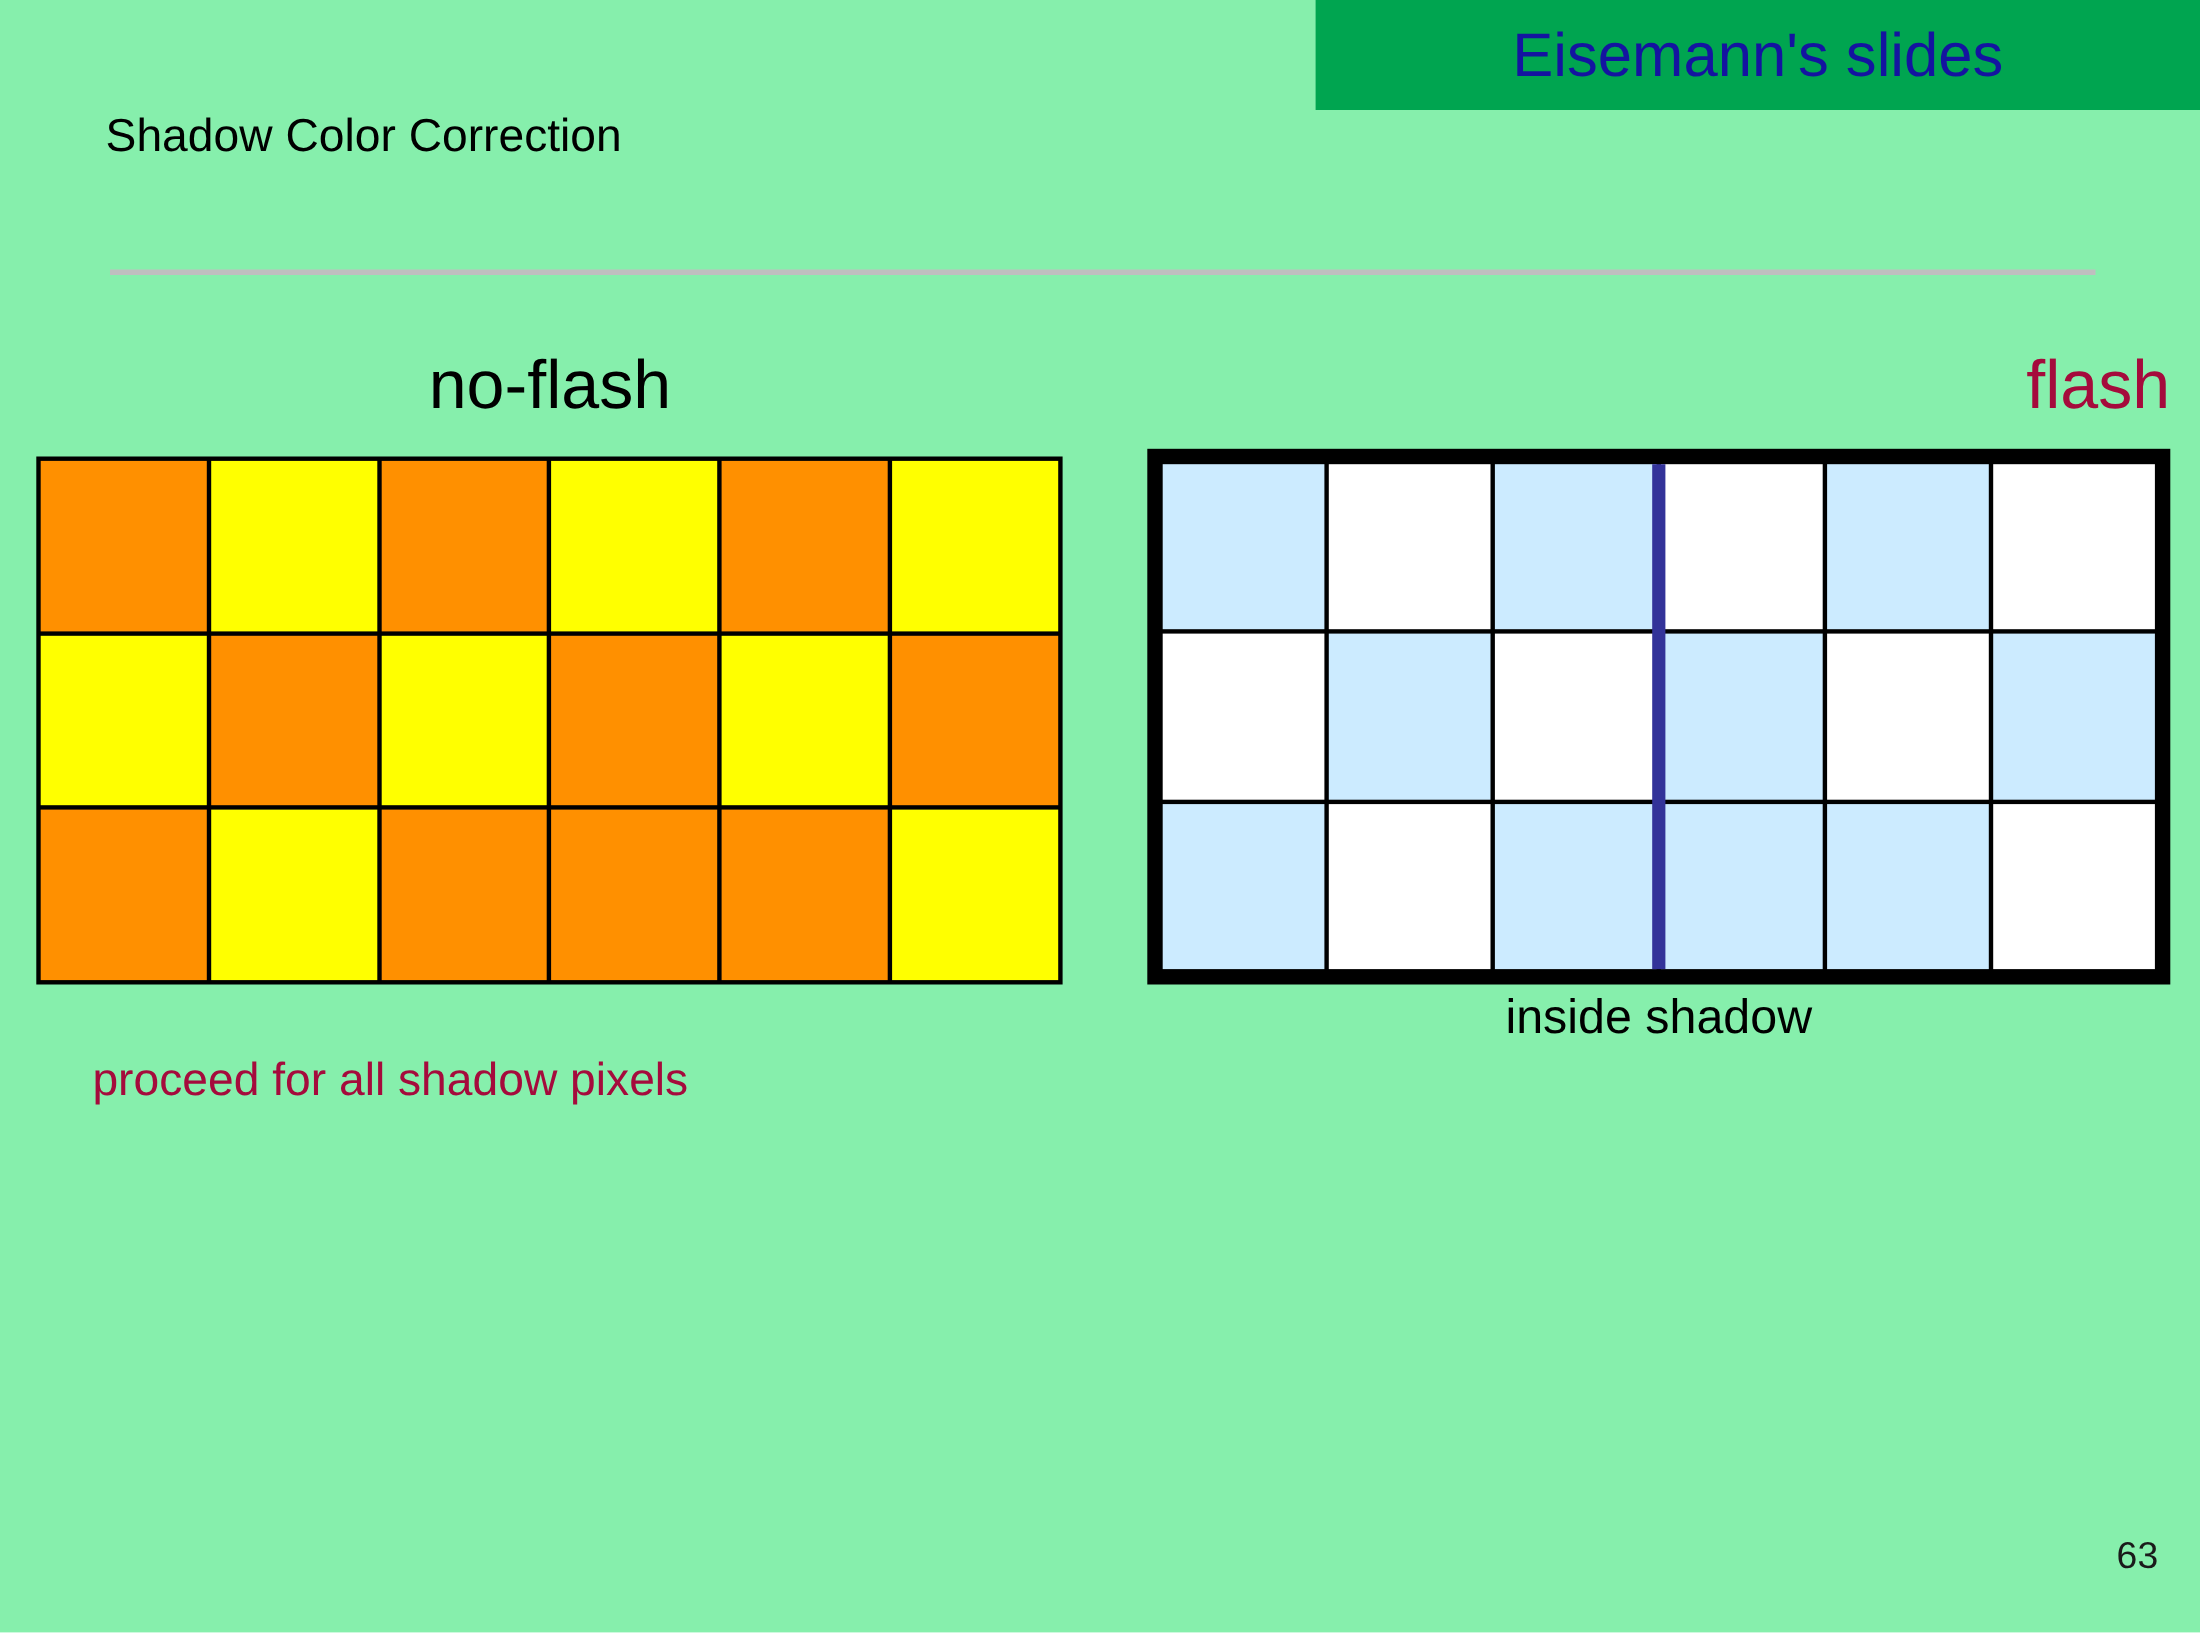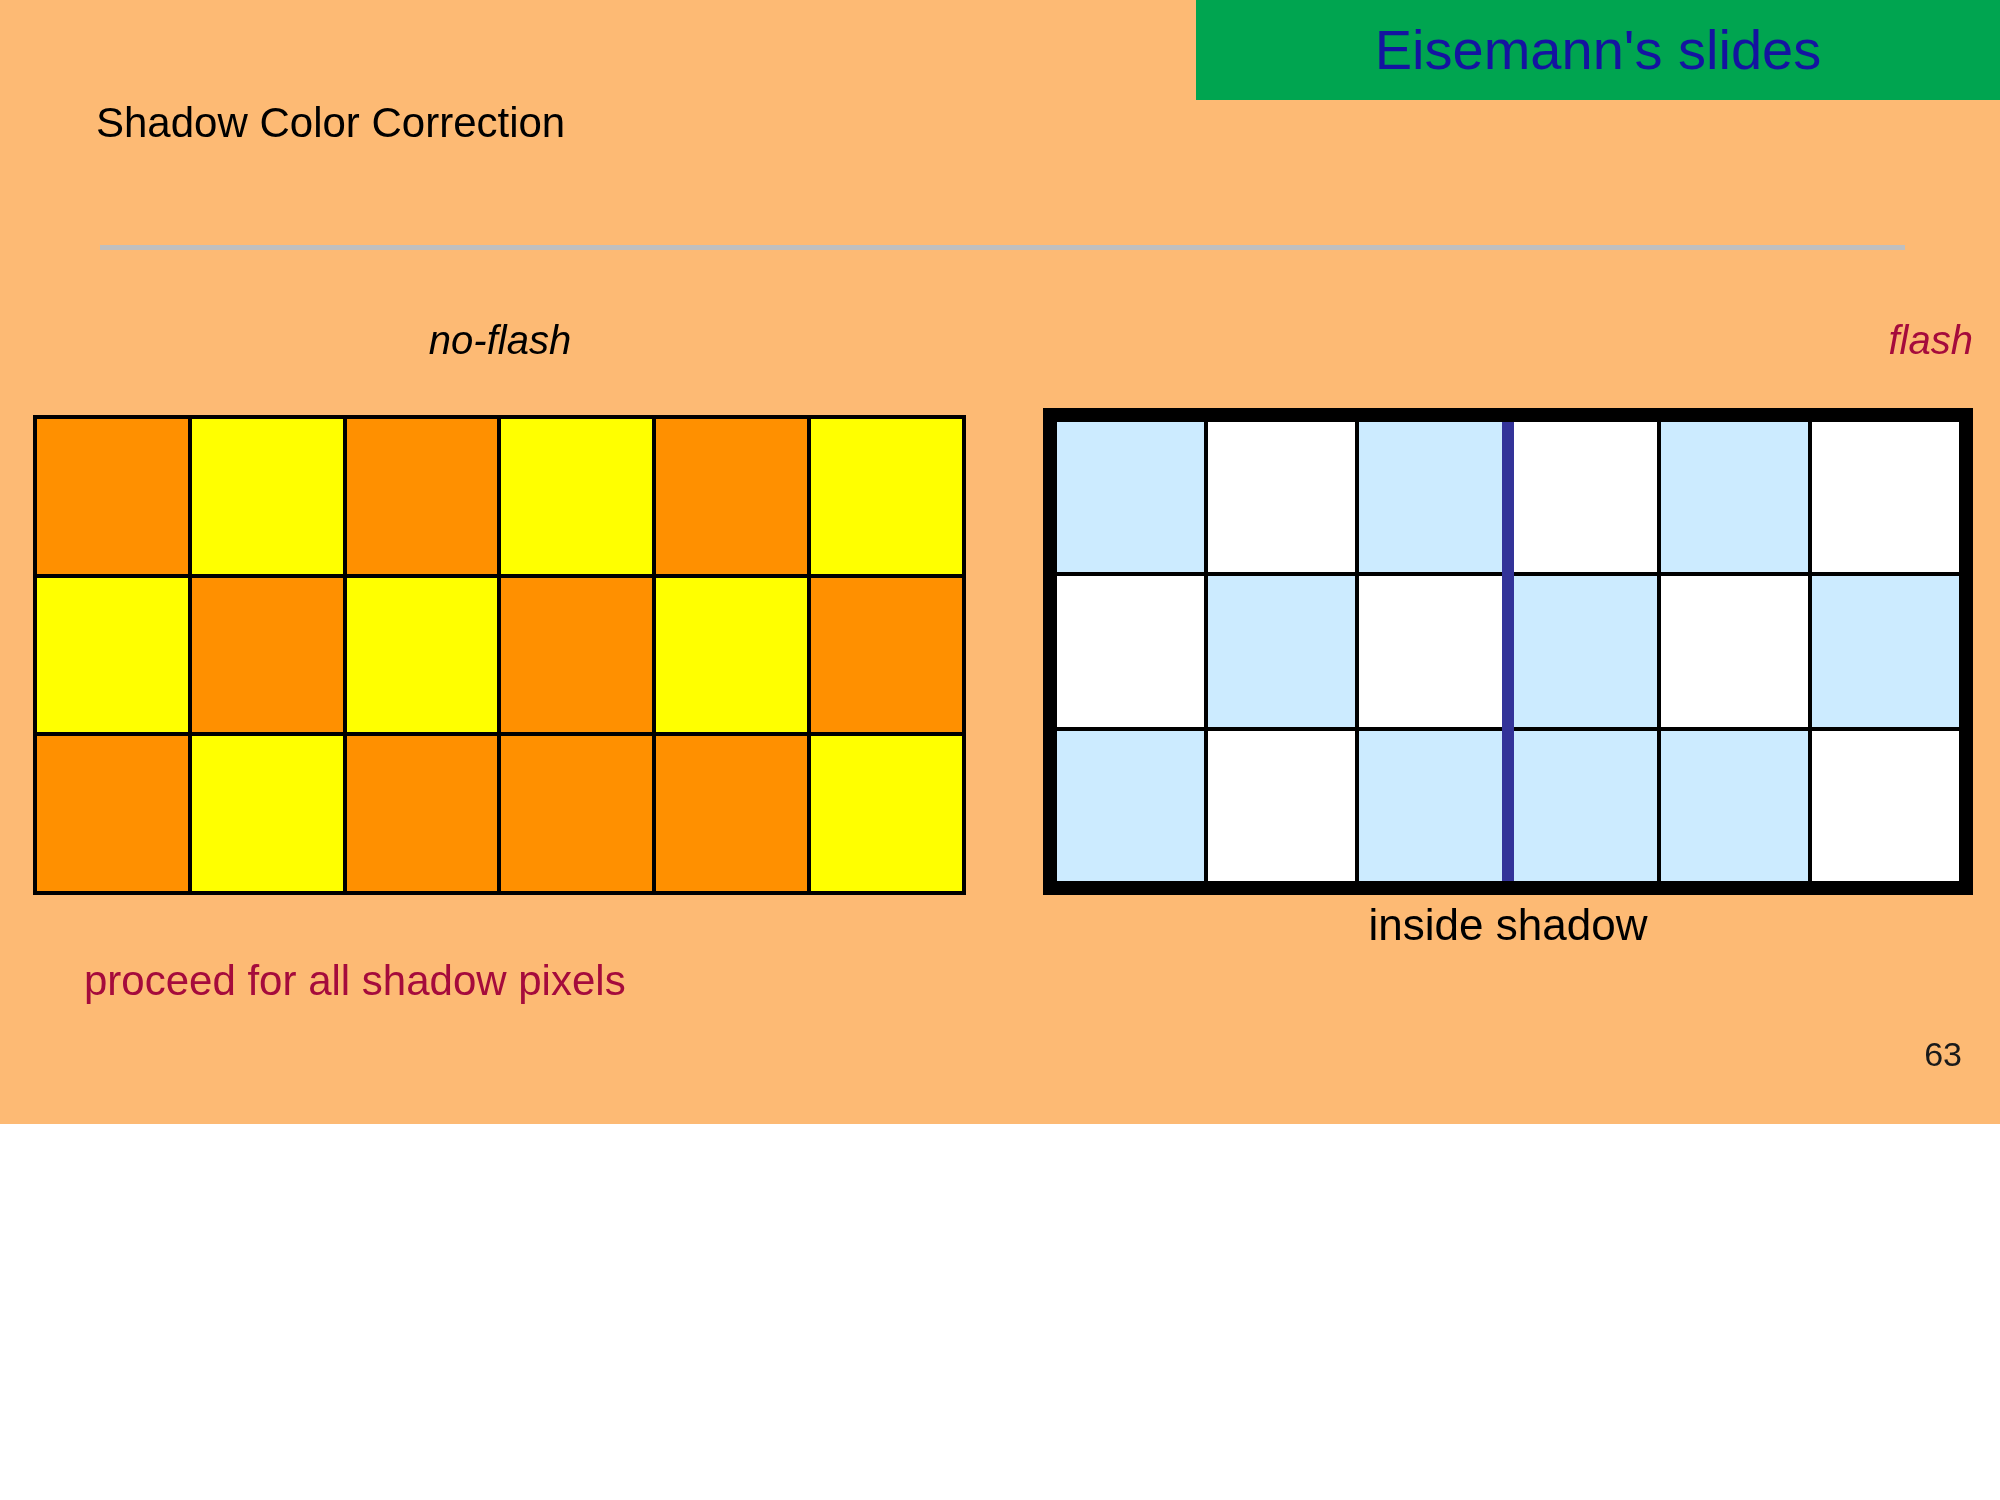--- a/index.html
+++ b/index.html
@@ -12,22 +12,22 @@
     background: #ffffff;
     font-family: "Liberation Sans", sans-serif;
     overflow: hidden;
     position: relative;
   }
 
   #slide {
     position: absolute;
     left: 0; top: 0;
     width: 2000px;
-    height: 1124px;
-    background: #fdba74;
+    height: 1484px;
+    background: #86efac;
   }
 
   
   .attrib-banner {
     position: absolute;
     left: 1196px;
     top: 0px;
     width: 804px;
     height: 100px;
     background: #00A550;
@@ -61,24 +61,23 @@
     left: 100px;
     top: 245px;
     width: 1805px;
     height: 5px;
     background: #BFBFBF;
   }
 
   
   .fig-label {
     position: absolute;
-    font-size: 40px;
+    font-size: 62px;
     line-height: 1;
     white-space: nowrap;
-    font-style: italic;
   }
   .fig-label.noflash {
     left: 0px;
     top: 320px;
     width: 1000px;
     text-align: center;
     color: #000000;
   }
   .fig-label.flash {
     left: 1043px;

